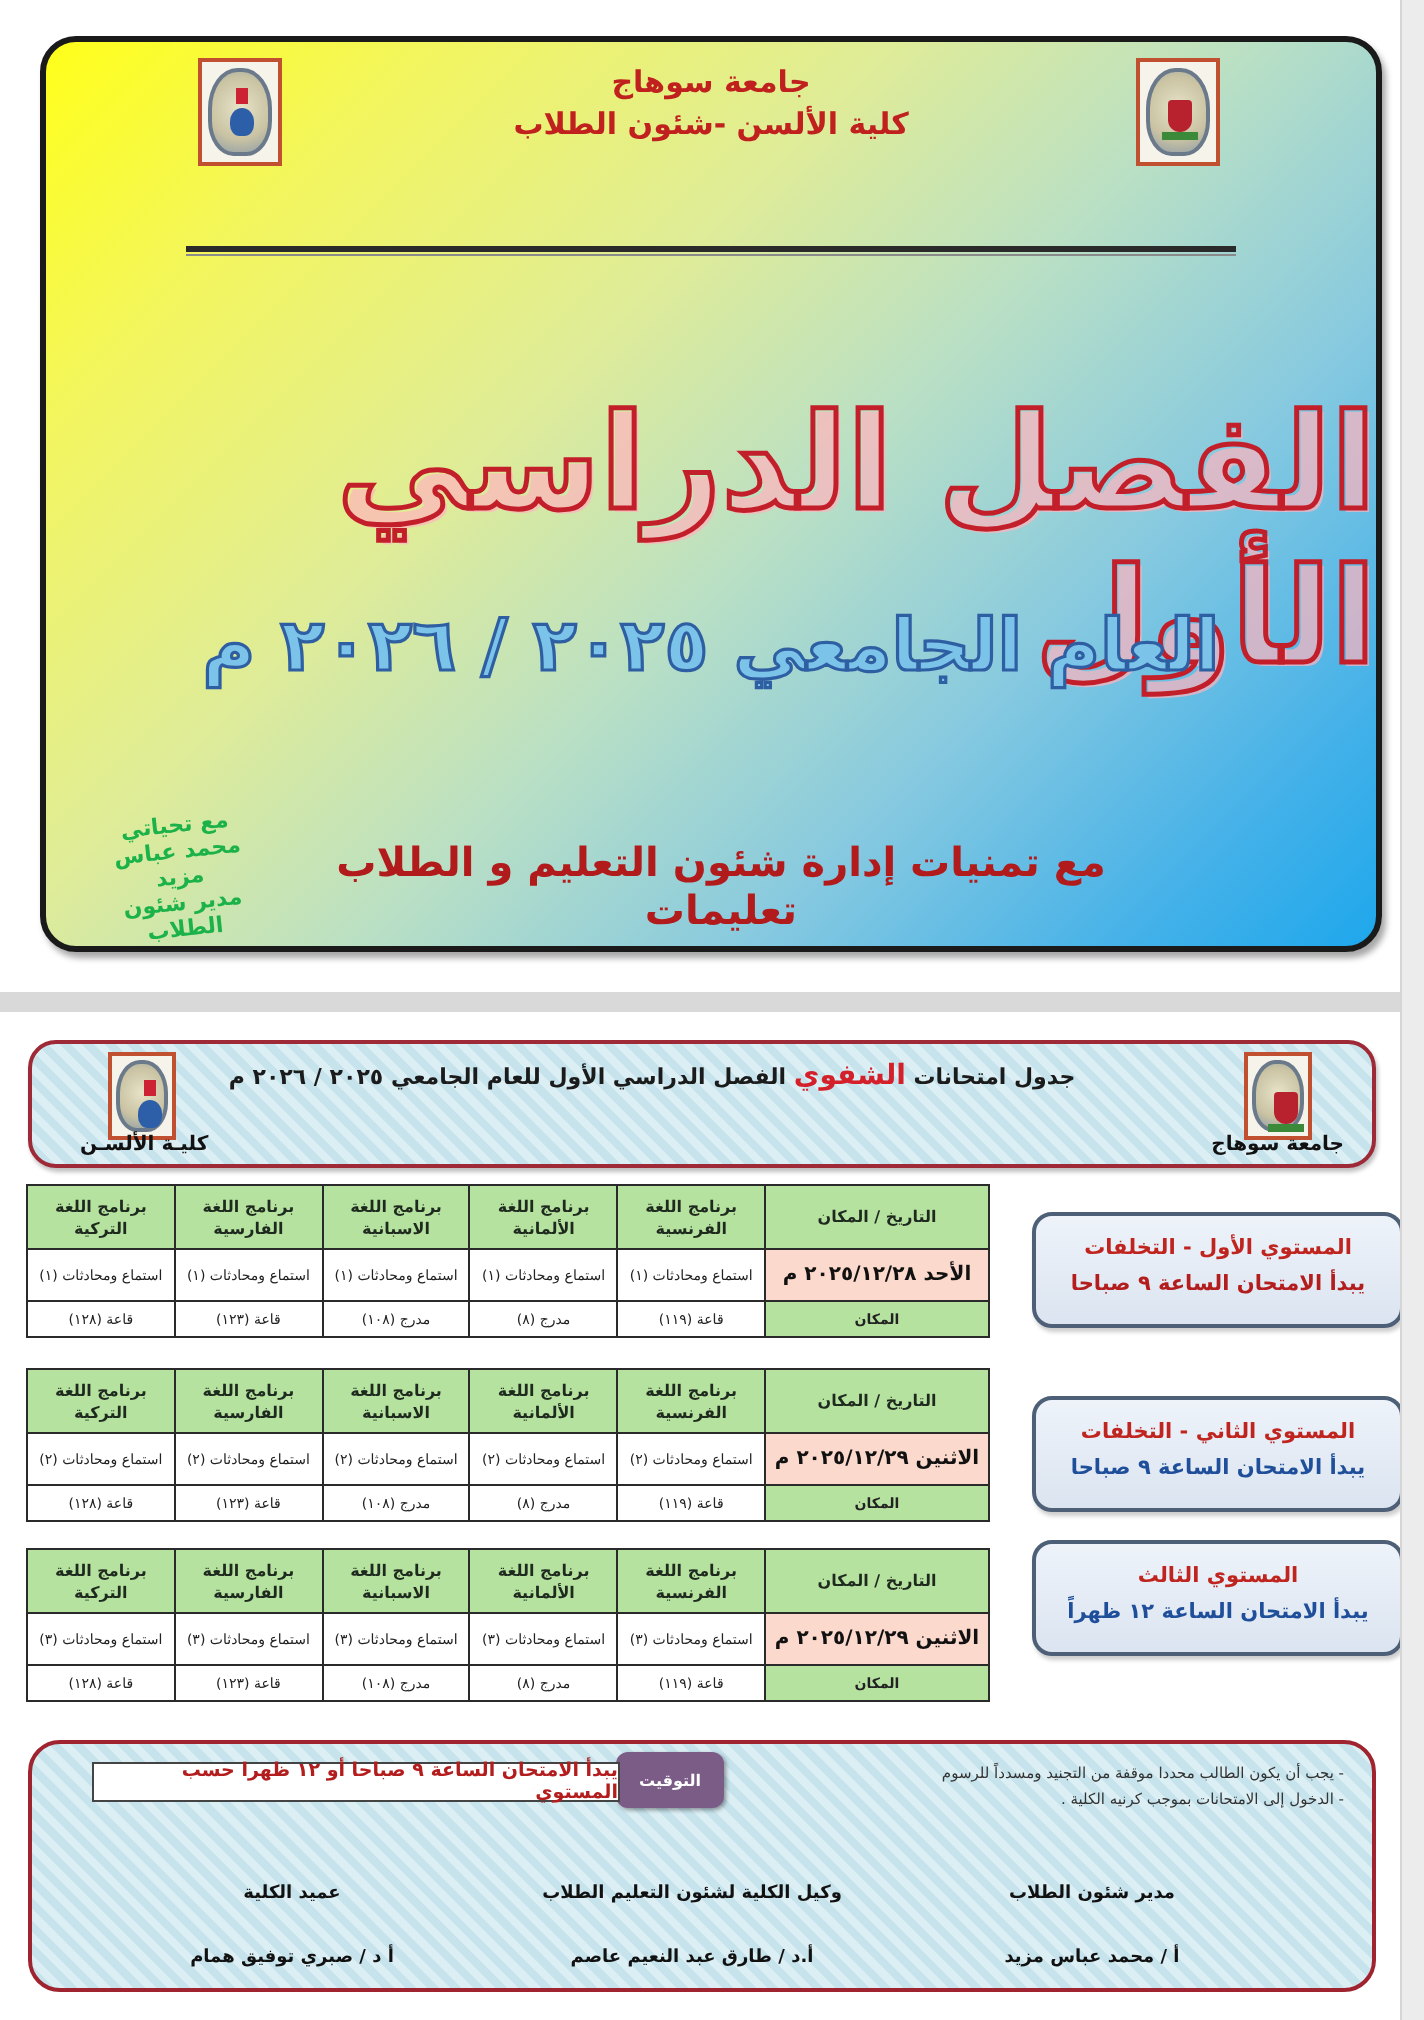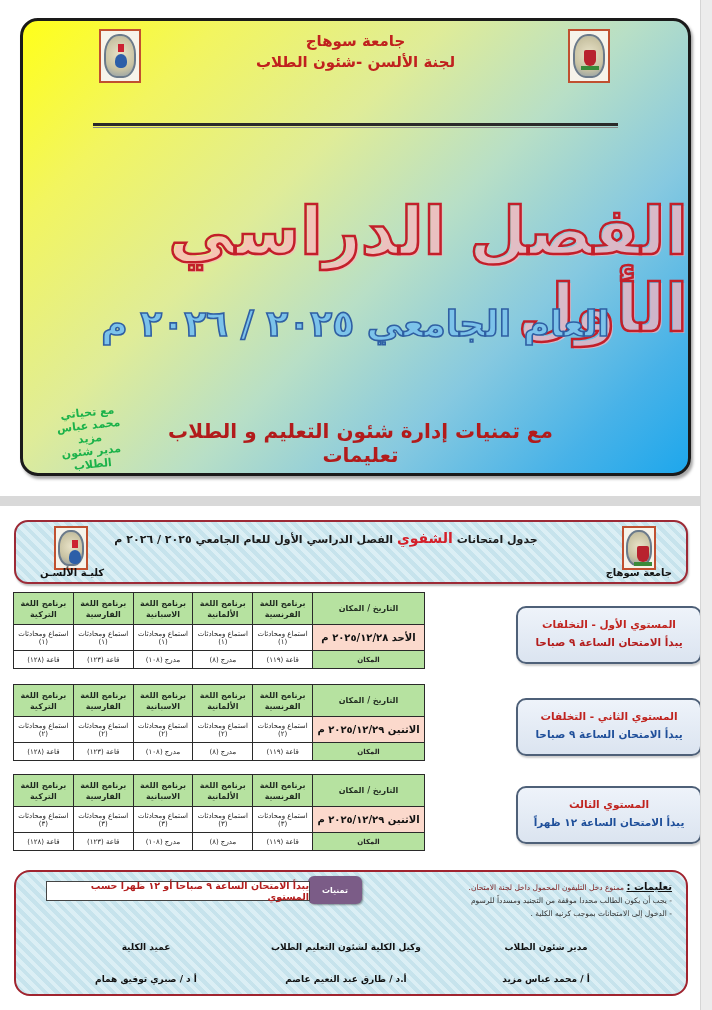--- a/index.html
+++ b/index.html
@@ -45,21 +45,21 @@
     border: 2px solid #9d2a36; border-radius: 14px;
     background: #cfe9f1 repeating-linear-gradient(45deg, rgba(255,255,255,0.25) 0 4px, rgba(160,200,215,0.18) 4px 8px);
     box-shadow: 1px 2px 2px rgba(0,0,0,0.25); }
   .header2 .h-title { position: absolute; left: 90px; right: 140px; top: 8px; text-align: center; font-size: 11px; font-weight: bold; color: #1b1b1b; white-space: nowrap; }
   .header2 .h-title .accent { color: #d4202a; font-size: 14px; }
   .header2 .logo-box { width: 34px; height: 44px; top: 4px; }
   .header2 .logo-inner { width: 26px; height: 36px; }
   .header2 .cap { position: absolute; bottom: 4px; font-size: 10px; font-weight: bold; color: #111; }
 
   
-  .sched { position: absolute; left: 13px; width: 412px; border-collapse: collapse; table-layout: fixed; padding-left: 13px; }
+  .sched { position: absolute; left: 13px; width: 482px; border-collapse: collapse; table-layout: fixed; padding-left: 13px; }
   .sched td { border: 1px solid #2a2a2a; text-align: center; vertical-align: middle; font-size: 7px; color: #222; padding: 1px; }
   .sched tr.hrow td { background: #b6e2a0; font-size: 8px; font-weight: bold; height: 32px; line-height: 11px; color: #1f2a1f; }
   .sched tr.crow td { background: #fff; height: 26px; }
   .sched tr.prow td { background: #fff; height: 18px; font-size: 7px; }
   .sched td.datecell { background: #fbd9cc !important; font-size: 10px; font-weight: bold; color: #111; }
   .sched td.placelabel { background: #b6e2a0 !important; font-size: 8px; font-weight: bold; }
   .sched td.firstcol { width: 112px; }
 
   .levelbox { position: absolute; left: 516px; width: 186px; height: 58px; border: 2px solid #4e6078; border-radius: 10px;
     background: linear-gradient(180deg, #eef3fa 0%, #dbe4f0 100%); box-shadow: 1px 2px 2px rgba(0,0,0,0.2);
@@ -88,21 +88,21 @@
 <div class="page1">
   <div class="cover">
     <div class="logo-box" style="right:78px; top:8px;">
       <div class="logo-inner univ"></div>
     </div>
     <div class="logo-box" style="left:76px; top:8px;">
       <div class="logo-inner faculty"></div>
     </div>
     <div class="cover-head">
       <div class="l1">جامعة سوهاج</div>
-      <div class="l2">لجنة الألسن -شئون الطلاب</div>
+      <div class="l2">كلية الألسن -شئون الطلاب</div>
     </div>
     <div class="cover-rule"></div>
     <div class="cover-rule2"></div>
 
     <div class="title-semester">الفصل الدراسي الأول</div>
     <div class="title-year">العام الجامعي ٢٠٢٥ / ٢٠٢٦ م</div>
 
     <div class="cover-sign">
       <div>مع تحياتي</div>
       <div>محمد عباس مزيد</div>
@@ -191,21 +191,21 @@
       <td class="placelabel">المكان</td>
       <td>قاعة (١١٩)</td>
       <td>مدرج (٨)</td>
       <td>مدرج (١٠٨)</td>
       <td>قاعة (١٢٣)</td>
       <td>قاعة (١٢٨)</td>
     </tr>
   </tbody>
     </table>
 
-  <div class="levelbox" style="top:280px;">
+  <div class="levelbox" style="top:264px;">
     <div class="lv">المستوي الثالث</div>
     <div class="tm" style="color:#1f4f9a;">يبدأ الامتحان الساعة ١٢ ظهراً</div>
   </div>
   <table class="sched" style="top:268px;">
     <tbody>
         <tr class="hrow">
       <td class="firstcol">التاريخ / المكان</td>
       <td>برنامج اللغة الفرنسية</td>
       <td>برنامج اللغة الألمانية</td>
       <td>برنامج اللغة الاسبانية</td>
@@ -226,28 +226,24 @@
       <td>مدرج (٨)</td>
       <td>مدرج (١٠٨)</td>
       <td>قاعة (١٢٣)</td>
       <td>قاعة (١٢٨)</td>
     </tr>
   </tbody>
     </table>
 
   <div class="footer2">
     <div class="instr">
-      <div>
-        <span class="ititle">تعليمات :</span>
-        <span class="iline1">ممنوع دخل التليفون المحمول داخل لجنة الامتحان.</span>
-      </div>
       <div>- يجب أن يكون الطالب محددا موقفة من التجنيد ومسدداً للرسوم</div>
       <div>- الدخول إلى الامتحانات بموجب كرنيه الكلية .</div>
     </div>
-    <div class="timing-badge">تمنيات</div>
+    <div class="timing-badge">التوقيت</div>
     <div class="timing-field">يبدأ الامتحان الساعة ٩ صباحا أو ١٢ ظهرا حسب المستوي</div>
 
     <div class="sigrow" style="top:70px;">
       <span>مدير شئون الطلاب</span>
       <span>وكيل الكلية لشئون التعليم الطلاب</span>
       <span>عميد الكلية</span>
     </div>
     <div class="sigrow" style="top:102px;">
       <span>أ / محمد عباس مزيد</span>
       <span>أ.د / طارق عبد النعيم عاصم</span>

